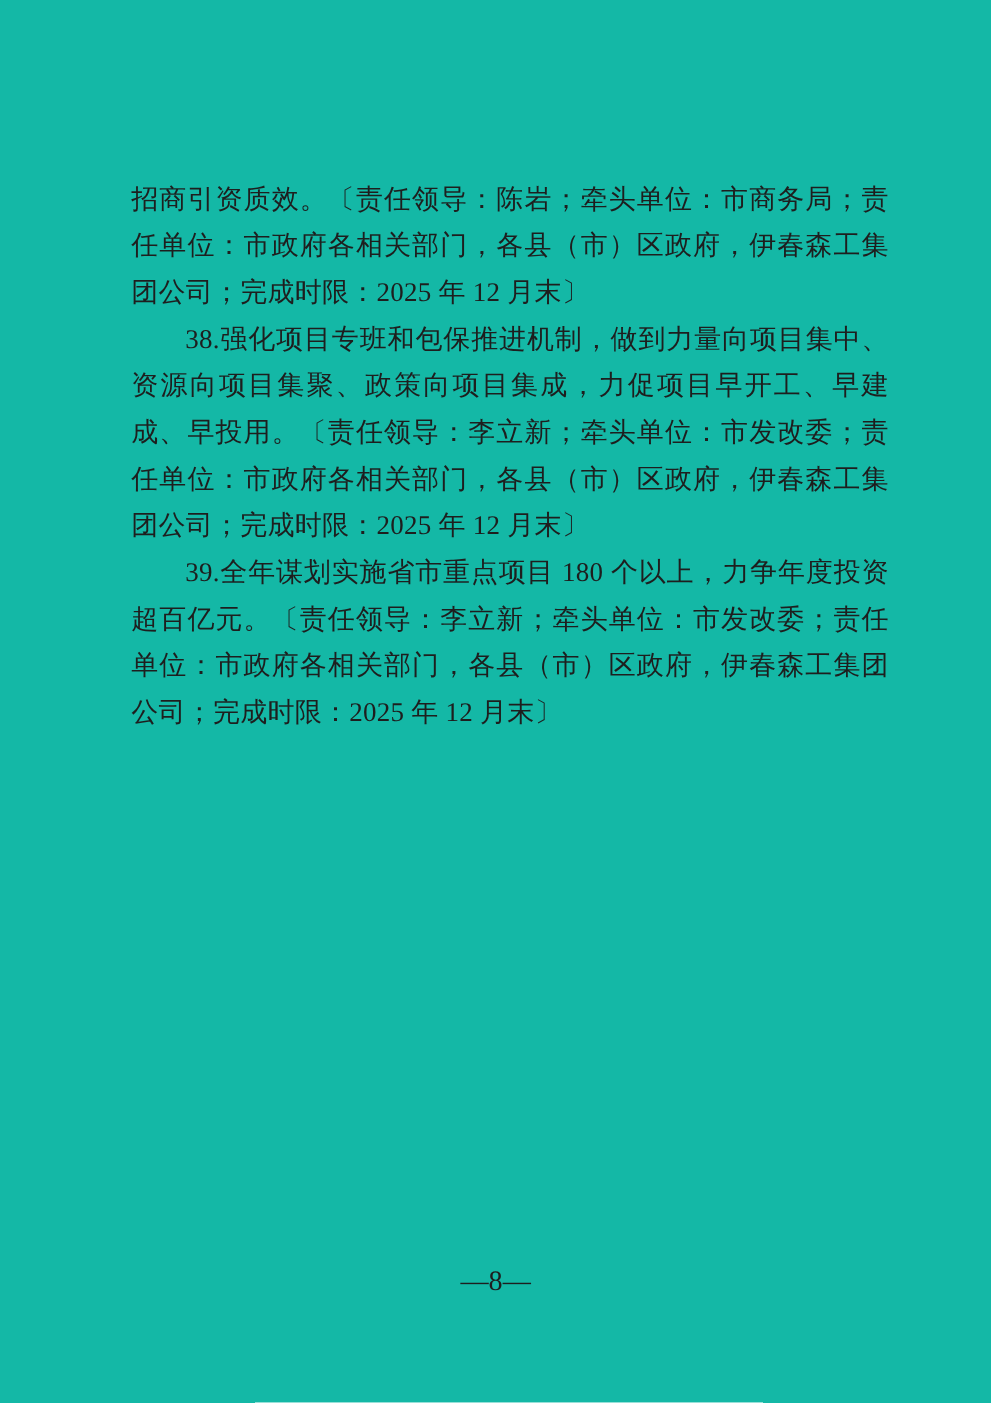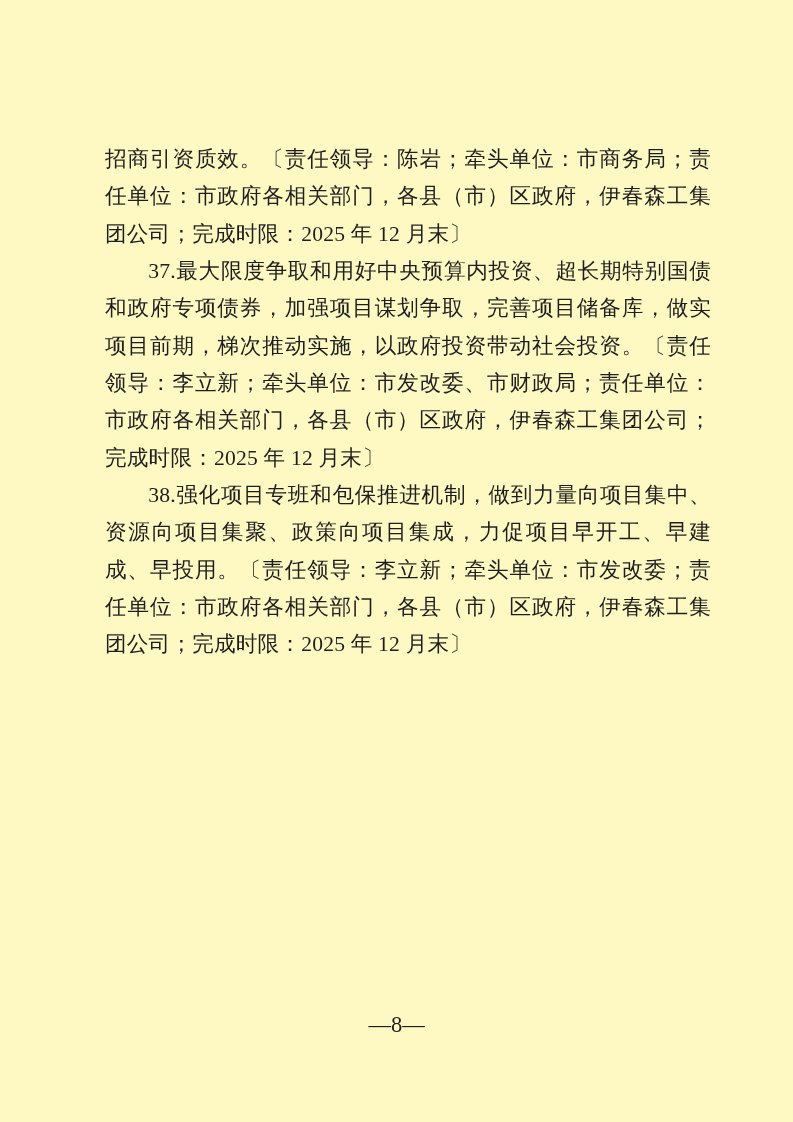--- a/index.html
+++ b/index.html
@@ -4,21 +4,21 @@
 <style>
   html, body {
     margin: 0;
     padding: 0;
     background: #ffffff;
   }
   .page {
     position: relative;
     width: 793px;
     height: 1122px;
-    background: #fef9c3;
+    background: #14b8a6;
     box-sizing: border-box;
     padding: 141px 82px 0 105px;
     font-family: "Liberation Serif", "DejaVu Serif", serif;
     color: #1e1e1e;
     overflow: hidden;
   }
   .body-text {
     width: 606px;
   }
   .para {
@@ -43,17 +43,17 @@
     line-height: 34px;
     color: #1e1e1e;
   }
 </style>
 </head>
 <body>
 
 <div class="page">
   <div class="body-text">
     <p class="para">招商引资质效。〔责任领导：陈岩；牵头单位：市商务局；责任单位：市政府各相关部门，各县（市）区政府，伊春森工集团公司；完成时限：2025 年 12 月末〕</p>
-    <p class="para indent">37.最大限度争取和用好中央预算内投资、超长期特别国债和政府专项债券，加强项目谋划争取，完善项目储备库，做实项目前期，梯次推动实施，以政府投资带动社会投资。〔责任领导：李立新；牵头单位：市发改委、市财政局；责任单位：市政府各相关部门，各县（市）区政府，伊春森工集团公司；完成时限：2025 年 12 月末〕</p>
     <p class="para indent">38.强化项目专班和包保推进机制，做到力量向项目集中、资源向项目集聚、政策向项目集成，力促项目早开工、早建成、早投用。〔责任领导：李立新；牵头单位：市发改委；责任单位：市政府各相关部门，各县（市）区政府，伊春森工集团公司；完成时限：2025 年 12 月末〕</p>
+    <p class="para indent">39.全年谋划实施省市重点项目 180 个以上，力争年度投资超百亿元。〔责任领导：李立新；牵头单位：市发改委；责任单位：市政府各相关部门，各县（市）区政府，伊春森工集团公司；完成时限：2025 年 12 月末〕</p>
   </div>
   <div class="page-number">—8—</div>
 </div>
 
 </body></html>

